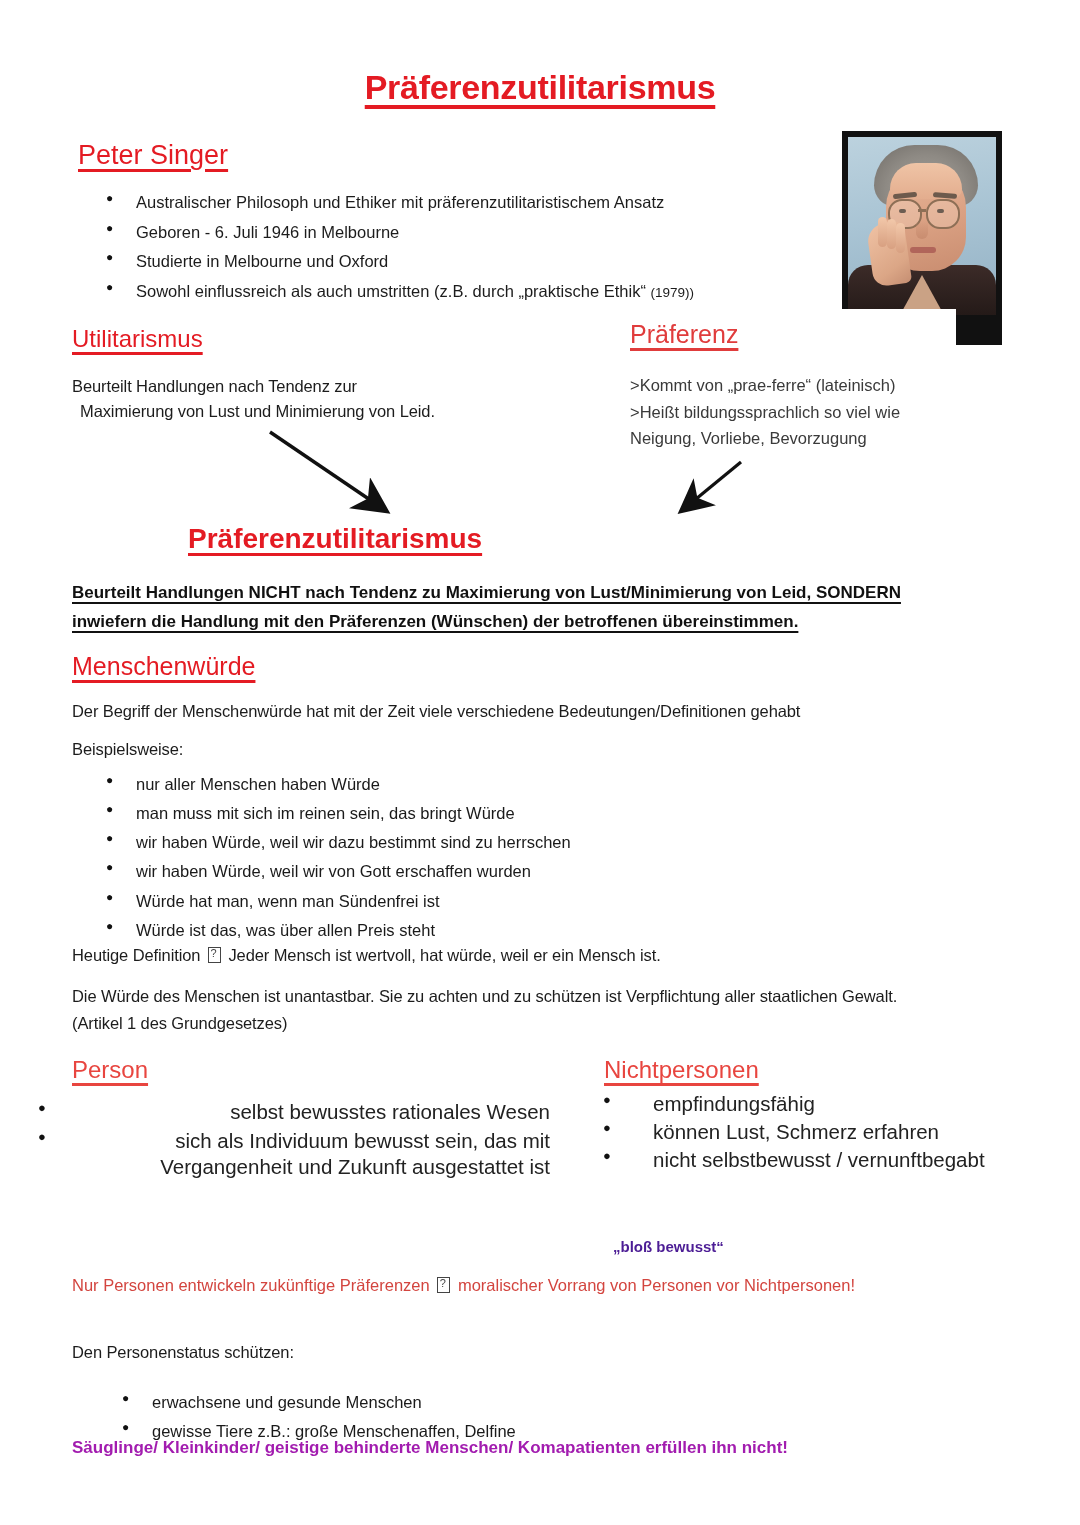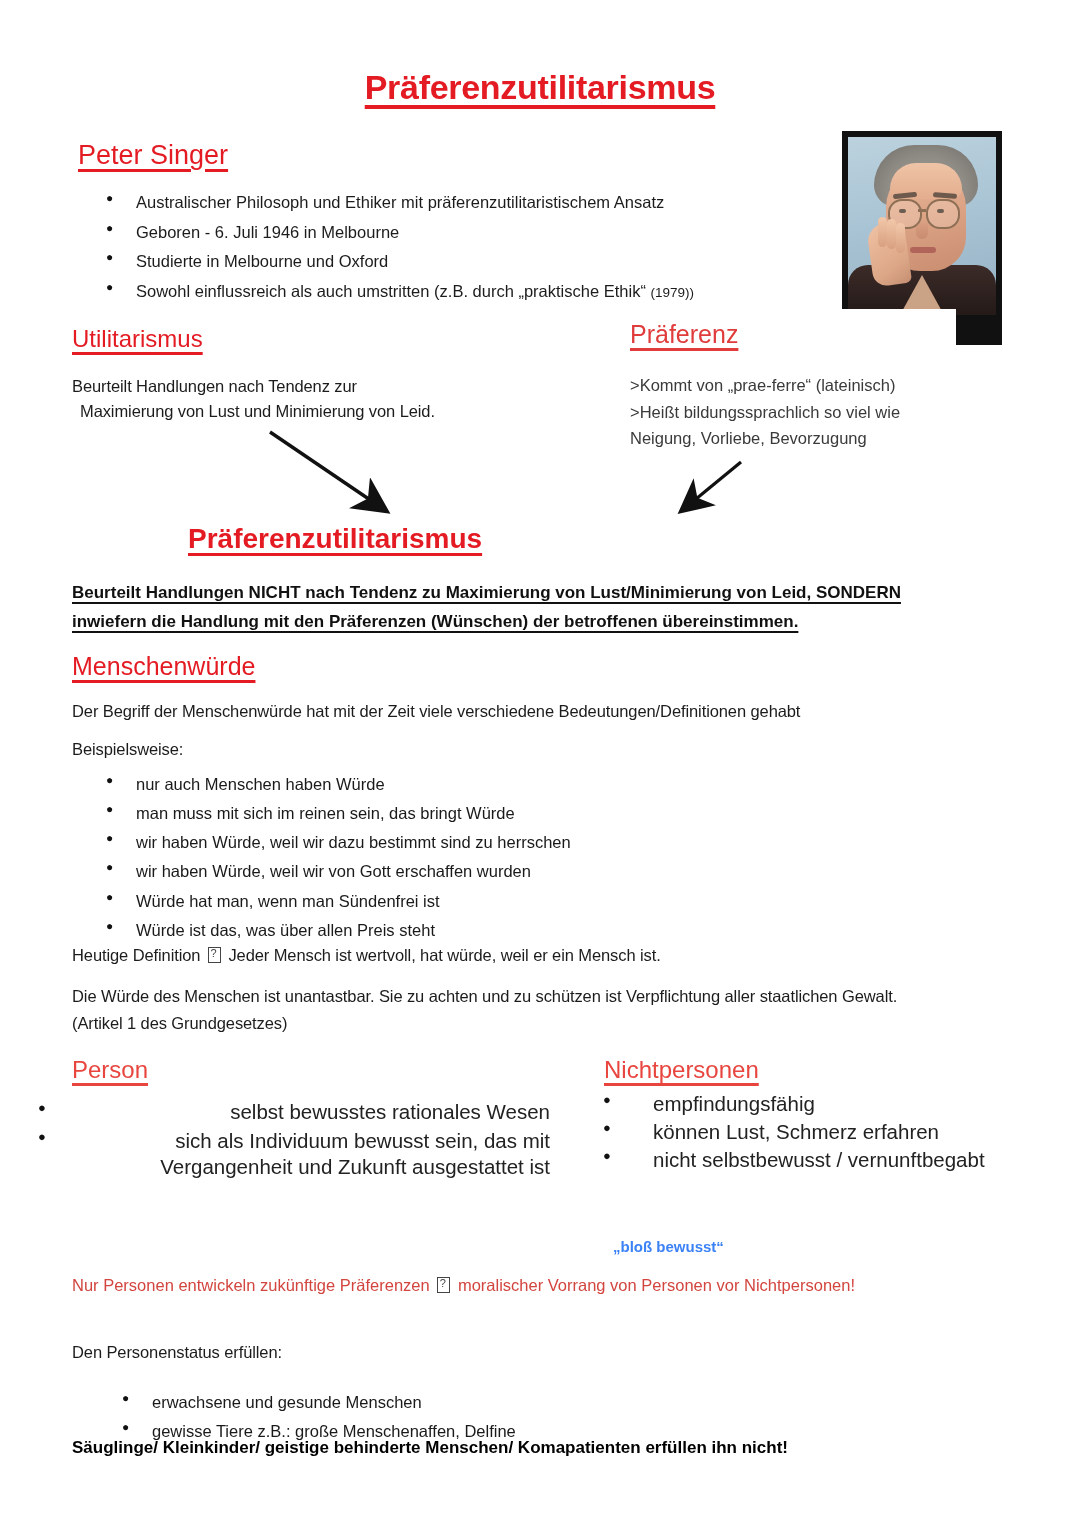--- a/index.html
+++ b/index.html
@@ -348,21 +348,21 @@
   }
   #nichtpersonen-list li::before {
     content: "●";
     position: absolute; left: 18px; top: 1px;
     font-size: 13px; color: #111;
   }
   #bloss-bewusst {
     top: 1238px; left: 613px;
     font-size: 15px;
     font-weight: bold;
-    color: #3b82f6;
+    color: #4c1d95;
   }
 
   
   #nur-personen {
     top: 1272px; left: 72px; width: 860px;
     color: #d3453f;
     font-size: 16.5px;
     line-height: 1.62;
   }
   #personenstatus-label { top: 1340px; left: 72px; }
@@ -379,21 +379,21 @@
   }
   #status-list li::before {
     content: "●";
     position: absolute; left: 6px; top: -1px;
     font-size: 12px; color: #111;
   }
   #final-note {
     top: 1438px; left: 72px; width: 940px;
     font-size: 17px;
     font-weight: bold;
-    color: #000000;
+    color: #a21caf;
   }
 </style>
 </head>
 <body>
 
 <div class="page">
 
   <div class="abs" id="doc-title">Präferenzutilitarismus</div>
 
   <div class="abs red-head" id="peter-singer-heading">Peter Singer</div>
@@ -473,21 +473,21 @@
   <div class="abs" id="definition-block">
     <div><span>Beurteilt Handlungen NICHT nach Tendenz zu Maximierung von Lust/Minimierung von Leid, SONDERN</span></div>
     <div><span>inwiefern die Handlung mit den Präferenzen (Wünschen) der betroffenen übereinstimmen.</span></div>
   </div>
 
   <div class="abs red-head" id="menschenwuerde-heading">Menschenwürde</div>
   <div class="abs body-text" id="menschenwuerde-intro">Der Begriff der Menschenwürde hat mit der Zeit viele verschiedene Bedeutungen/Definitionen gehabt</div>
   <div class="abs body-text" id="beispielsweise-label">Beispielsweise:</div>
 
   <ul class="abs" id="wuerde-list">
-    <li><span>nur auch Menschen haben Würde</span></li>
+    <li><span>nur aller Menschen haben Würde</span></li>
     <li><span>man muss mit sich im reinen sein, das bringt Würde</span></li>
     <li><span>wir haben Würde, weil wir dazu bestimmt sind zu herrschen</span></li>
     <li><span>wir haben Würde, weil wir von Gott erschaffen wurden</span></li>
     <li><span>Würde hat man, wenn man Sündenfrei ist</span></li>
     <li><span>Würde ist das, was über allen Preis steht</span></li>
   </ul>
 
   <div class="abs body-text" id="heutige-definition">
     <span>Heutige Definition </span><span class="tofu"></span><span> Jeder Mensch ist wertvoll, hat würde, weil er ein Mensch ist.</span>
   </div>
@@ -508,21 +508,21 @@
     <li><span>empfindungsfähig</span></li>
     <li><span>können Lust, Schmerz erfahren</span></li>
     <li><span>nicht selbstbewusst / vernunftbegabt</span></li>
   </ul>
   <div class="abs" id="bloss-bewusst">„bloß bewusst“</div>
 
   <div class="abs" id="nur-personen">
     <span>Nur Personen entwickeln zukünftige Präferenzen </span><span class="tofu"></span><span> moralischer Vorrang von Personen vor Nichtpersonen!</span>
   </div>
 
-  <div class="abs body-text" id="personenstatus-label">Den Personenstatus erfüllen:</div>
+  <div class="abs body-text" id="personenstatus-label">Den Personenstatus schützen:</div>
 
   <ul class="abs" id="status-list">
     <li><span>erwachsene und gesunde Menschen</span></li>
     <li><span>gewisse Tiere z.B.: große Menschenaffen, Delfine</span></li>
   </ul>
 
   <div class="abs" id="final-note">Säuglinge/ Kleinkinder/ geistige behinderte Menschen/ Komapatienten erfüllen ihn nicht!</div>
 
 </div>
 

